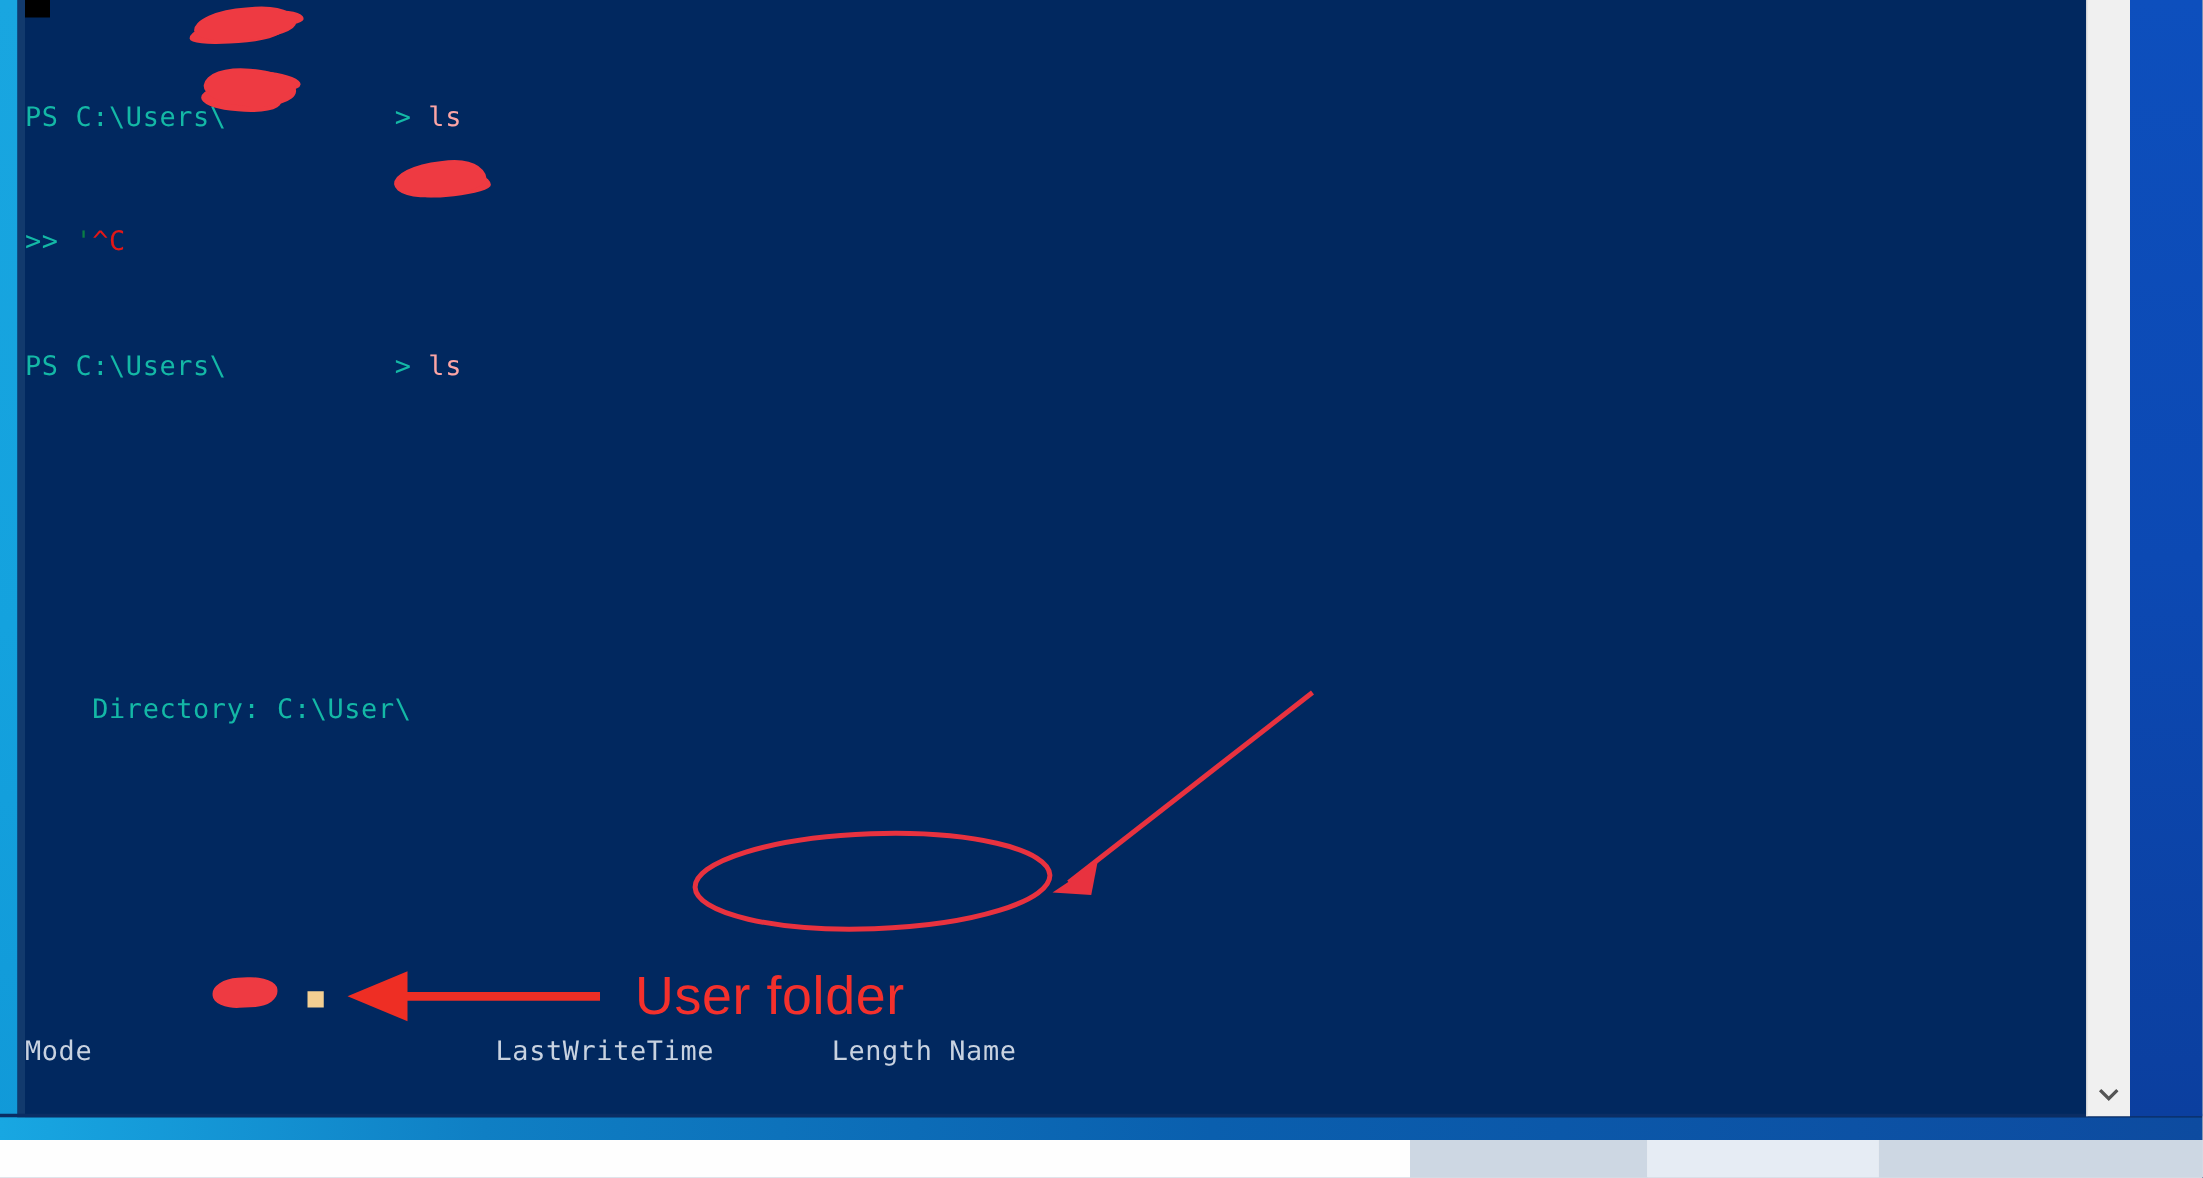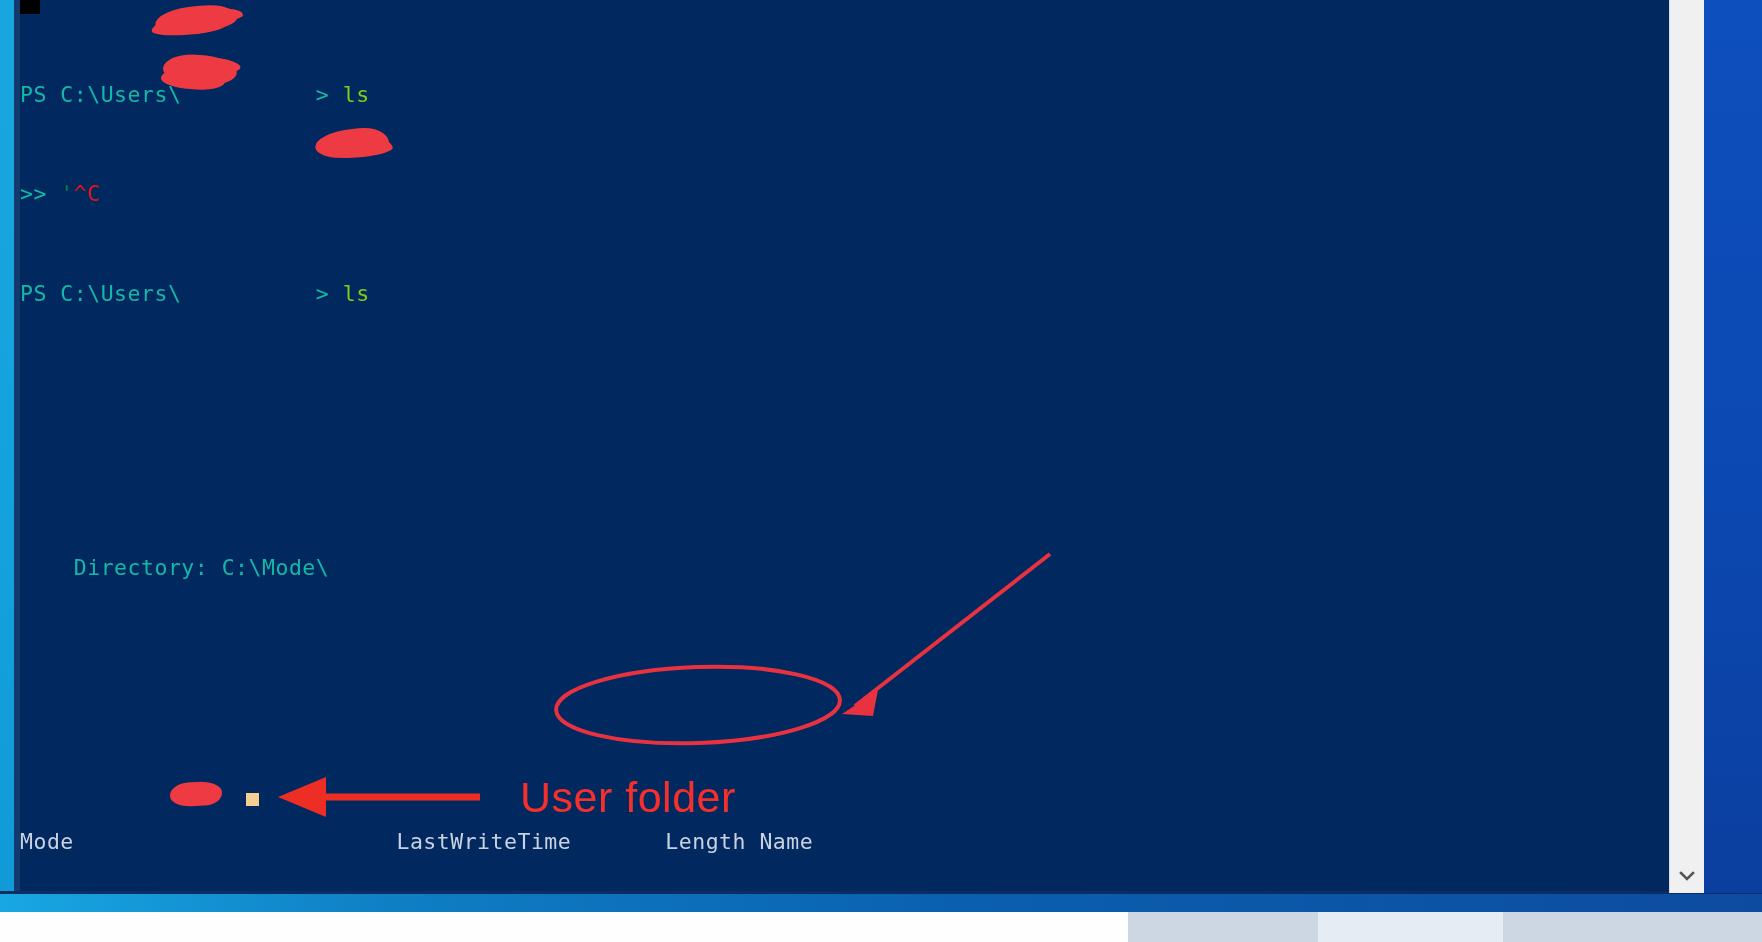--- a/index.html
+++ b/index.html
@@ -90,21 +90,21 @@
     font-family: "DejaVu Sans Mono", "Liberation Mono", monospace;
     font-size: 21.5px;
     line-height: 24.9px;
     letter-spacing: 0.5px;
     white-space: pre;
   }
   .line { height: 24.9px; white-space: pre; }
   .blank { height: 24.9px; }
 
   .c-default { color: #14b8a6; }
-  .c-yellow  { color: #84cc16; }
+  .c-yellow  { color: #fca5a5; }
   .c-red     { color: #e21717; }
   .c-green   { color: #0a7d45; }
 
   
   .redact {
     position: absolute;
     background: #ee3a42;
     pointer-events: none;
   }
 
@@ -157,21 +157,21 @@
 
   .annot-label {
     position: absolute;
     color: #f4302c;
     font-family: "Liberation Sans", sans-serif;
     font-size: 43px;
     font-weight: 400;
     letter-spacing: 0.5px;
     white-space: nowrap;
   }
-  #user-folder-label { left: 520px; top: 773px; }
+  #user-folder-label { left: 508px; top: 773px; }
 
   
   #scrollbar {
     position: absolute;
     right: 58px;
     top: 0;
     width: 34px;
     height: 893px;
     background: #f0f0f0;
     border-left: 1px solid #dcdcdc;
@@ -239,21 +239,21 @@
 
       <div class="line"><span class="c-default">PS C:\Users\</span><span class="c-default">          </span><span class="c-default">&gt; </span><span class="c-yellow">ls</span></div>
 
       <div class="line"><span class="c-default">&gt;&gt; </span><span class="c-green">'</span><span class="c-red">^C</span></div>
 
       <div class="line"><span class="c-default">PS C:\Users\</span><span class="c-default">          </span><span class="c-default">&gt; </span><span class="c-yellow">ls</span></div>
 
       <div class="blank"> </div>
       <div class="blank"> </div>
 
-      <div class="line"><span class="c-default">    Directory: C:\Mode\</span></div>
+      <div class="line"><span class="c-default">    Directory: C:\User\</span></div>
 
       <div class="blank"> </div>
       <div class="blank"> </div>
 
       <div class="line"><span id="hdr">Mode                        LastWriteTime       Length Name</span></div>
       <div class="line"><span id="hdr-rule">----                        -------------       ------ ----</span></div>
 
       
 
       

